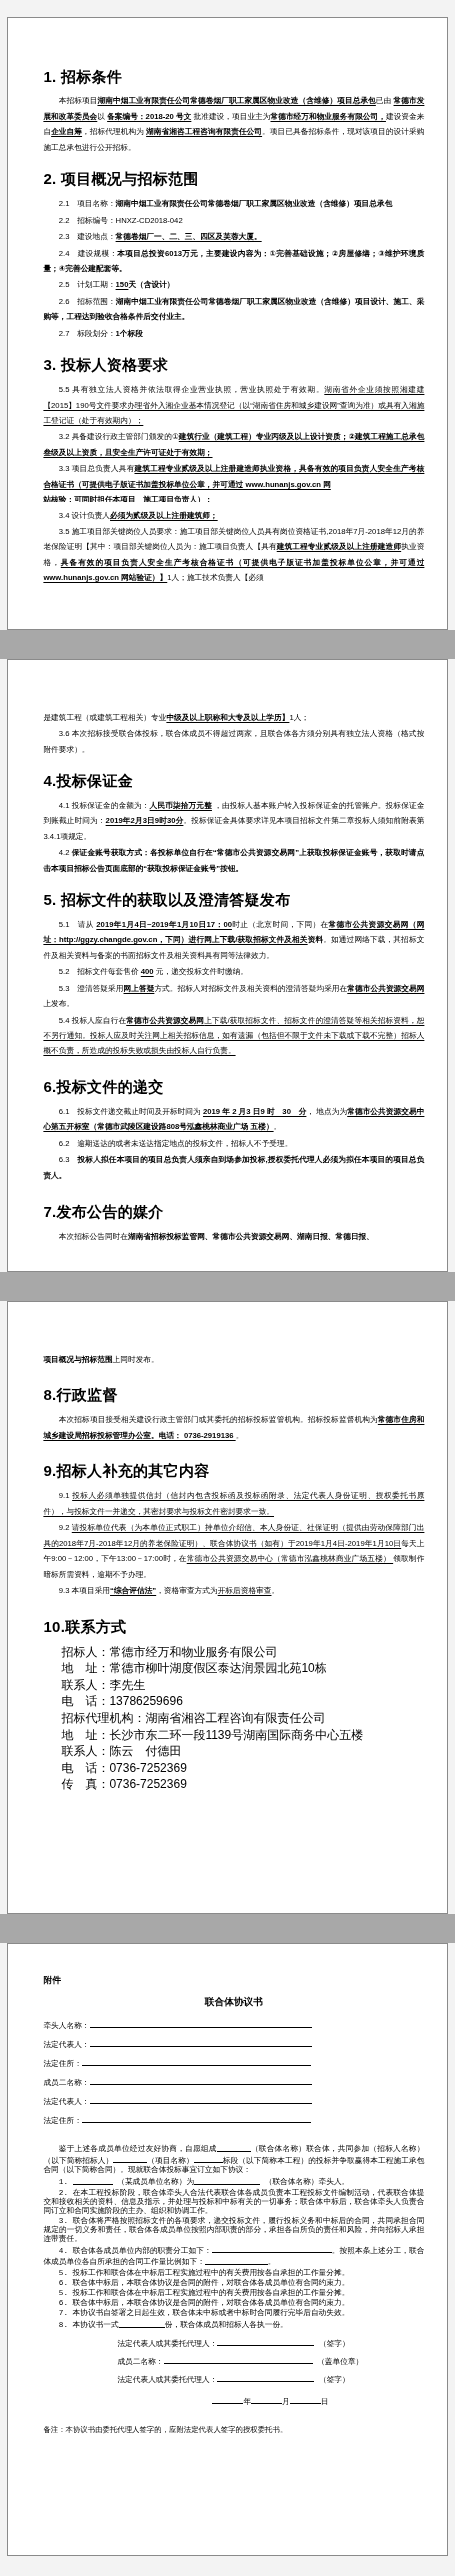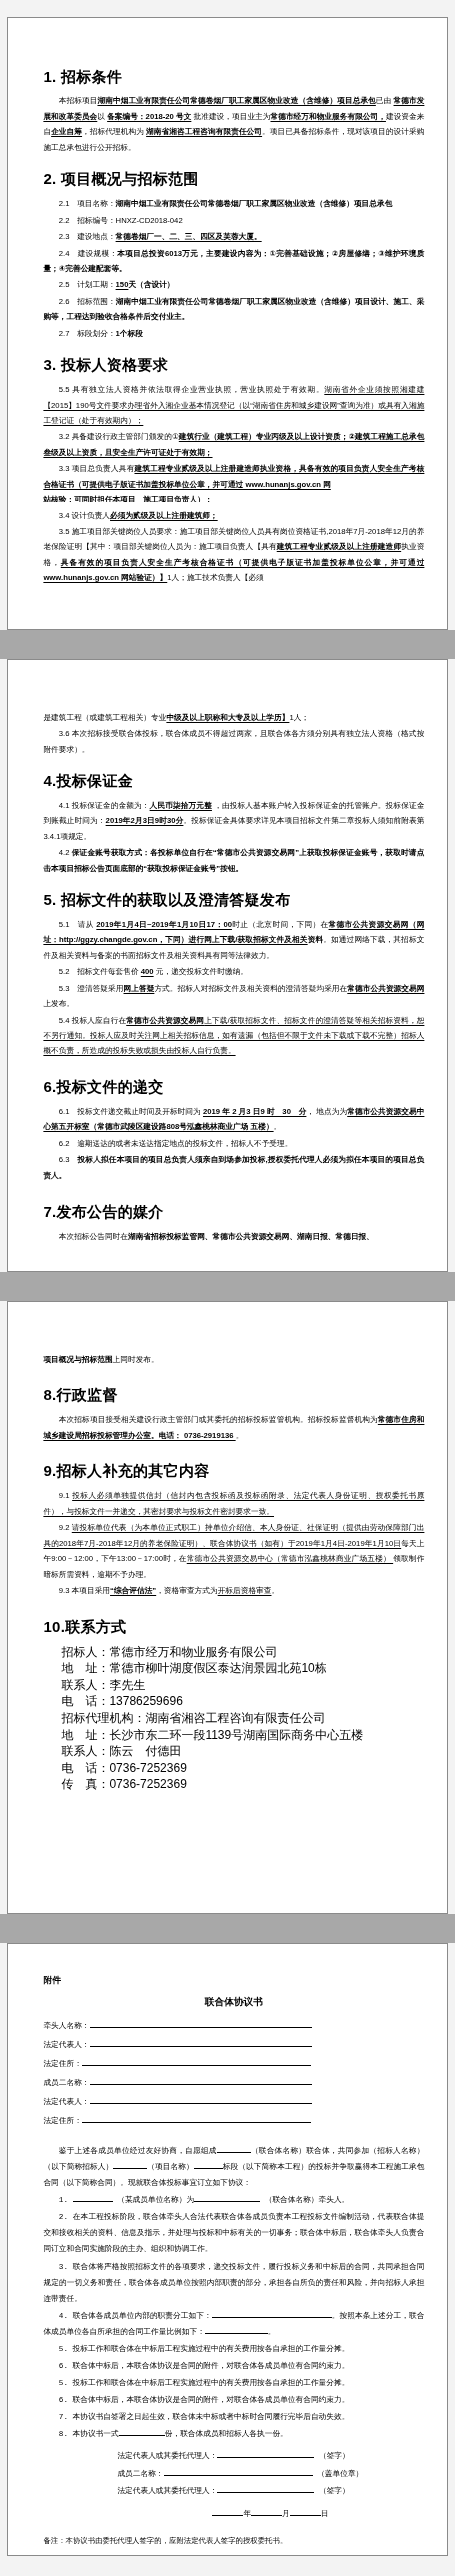--- a/index.html
+++ b/index.html
@@ -51,21 +51,21 @@
   .contact-p{
     font-size:12px;
     line-height:16.6px;
     margin:0;
     text-indent:1.5em;
   }
   
   .attach-h{font-size:8.9px;font-weight:bold;margin:0 0 9.1px;}
   .center-title{text-align:center;font-size:9.7px;font-weight:bold;margin:2.3px 0 8px;}
   .form-p{font-size:7.7px;line-height:19px;margin:0;}
-  .p4 .body-p{line-height:16px;}
+  .p4 .body-p{line-height:9px;}
   .intro-p{margin-top:12.6px;}
   .blank{
     display:inline-block;
     border-bottom:0.6px solid #000;
     height:7.4px;
     vertical-align:baseline;
   }
   .sig-p{font-size:7.7px;line-height:17.7px;margin:0 0 0 74px;}
   .sig-block{margin-top:5.7px;}
   .date-p{font-size:7.7px;line-height:17.7px;margin:4.6px 0 0 169px;}

